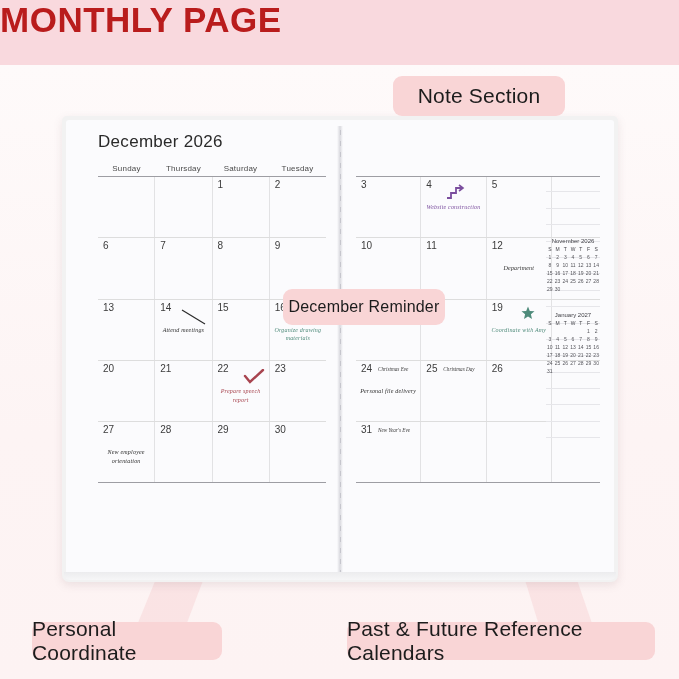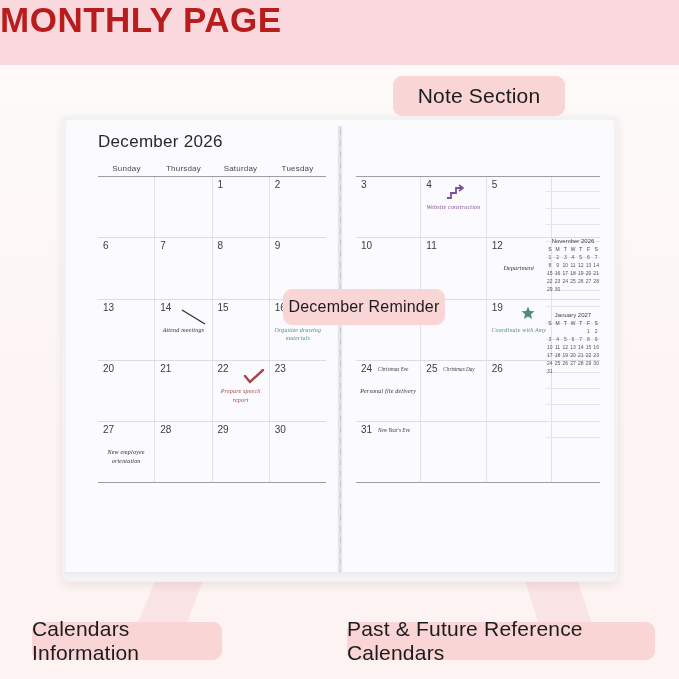--- a/index.html
+++ b/index.html
@@ -474,17 +474,17 @@
   <div class="book-bottom"></div>
 </div>
 
 <div class="pill pill-note">
   <span>Note Section</span>
 </div>
 <div class="pill pill-holiday">
   <span>December Reminder</span>
 </div>
 <div class="pill pill-personal">
-  <span>Calendars Information</span>
+  <span>Personal Coordinate</span>
 </div>
 <div class="pill pill-ref">
   <span>Past &amp; Future Reference Calendars</span>
 </div>
 
 </body></html>

